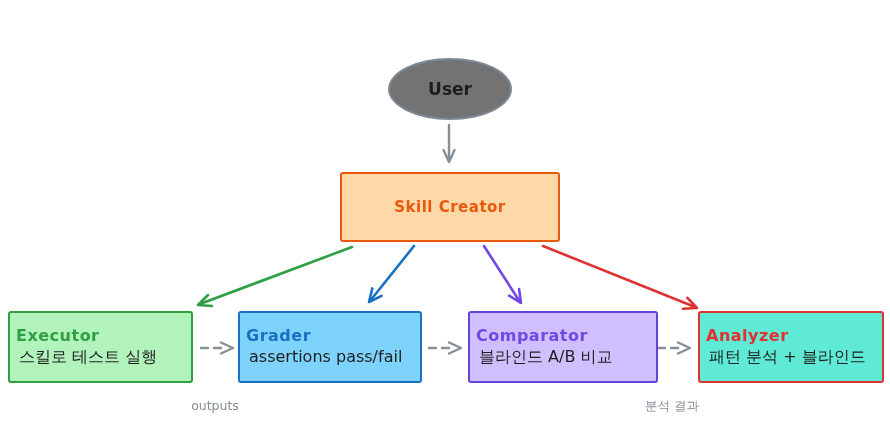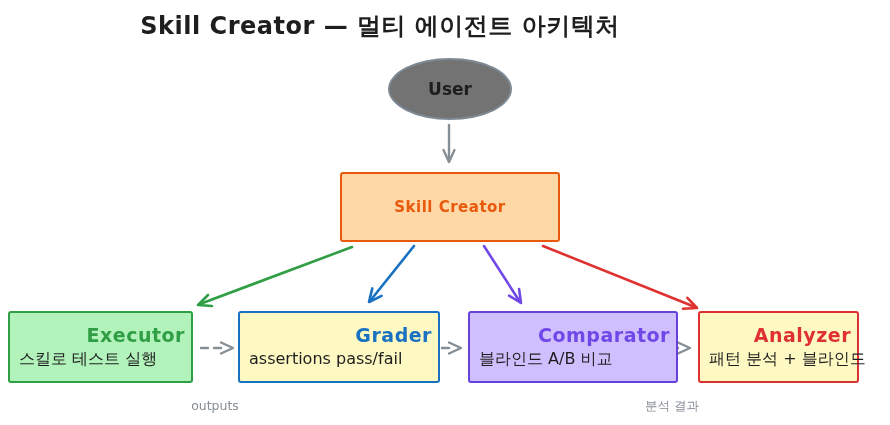--- a/index.html
+++ b/index.html
@@ -25,44 +25,43 @@
     background:#ffd8a8;border:2.5px solid #e8590c;border-radius:3px;
     display:flex;align-items:center;justify-content:center;
   }
   #creator-node .node-title{font-size:15px;font-weight:700;color:#e8590c;letter-spacing:0.5px;}
   
   .agent{
     top:311px;height:72px;box-sizing:border-box;border-radius:3px;
     display:flex;flex-direction:column;align-items:stretch;justify-content:center;
     padding:2px 6px;
   }
-  .agent .agent-title{text-align:right;font-size:19px;font-weight:700;letter-spacing:0.5px;line-height:1.25;}
+  .agent .agent-title{text-align:left;font-size:16px;font-weight:700;letter-spacing:0.5px;line-height:1.25;}
   .agent .agent-subtitle{text-align:left;font-size:16px;color:#1e1e1e;line-height:1.35;padding-left:3px;white-space:nowrap;}
   #agent-executor  {left:8px;  width:185px;background:#b2f2bb;border:2.5px solid #2f9e44;}
   #agent-executor .agent-title{color:#2f9e44;}
-  #agent-grader    {left:238px;width:202px;background:#fef9c3;border:2.5px solid #1971c2;}
+  #agent-grader    {left:238px;width:184px;background:#7dd3fc;border:2.5px solid #1971c2;}
   #agent-grader .agent-title{color:#1971c2;}
-  #agent-comparator{left:468px;width:210px;background:#d0bfff;border:2.5px solid #6741d9;}
+  #agent-comparator{left:468px;width:190px;background:#d0bfff;border:2.5px solid #6741d9;}
   #agent-comparator .agent-title{color:#7048e8;}
-  #agent-analyzer  {left:698px;width:161px;background:#fef9c3;border:2.5px solid #e03131;}
+  #agent-analyzer  {left:698px;width:186px;background:#5eead4;border:2.5px solid #e03131;}
   #agent-analyzer .agent-title{color:#e03131;}
   
   .flow-label{font-size:12.5px;color:#868e96;top:398px;width:110px;text-align:center;}
   #label-outputs{left:160px;}
   #label-analysis{left:617px;}
   
   #arrows{left:0;top:0;width:890px;height:425px;pointer-events:none;}
   #arrows path{fill:none;stroke-linecap:round;stroke-linejoin:round;}
 </style>
 </head>
 <body>
 
 <div id="canvas">
 
-  <div id="title" class="abs">Skill Creator — 멀티 에이전트 아키텍처</div>
 
   <svg id="arrows" class="abs" viewBox="0 0 890 425" xmlns="http://www.w3.org/2000/svg">
 
     <g>
       <path d="M449,125 L449,161" stroke="#868e96" stroke-width="2.4"></path>
       <path d="M443.5,150 L449,162 L454.5,150" stroke="#868e96" stroke-width="2.4"></path>
     </g>
 
     <g>
       <path d="M352,247 L200,304" stroke="#2f9e44" stroke-width="2.6"></path>

